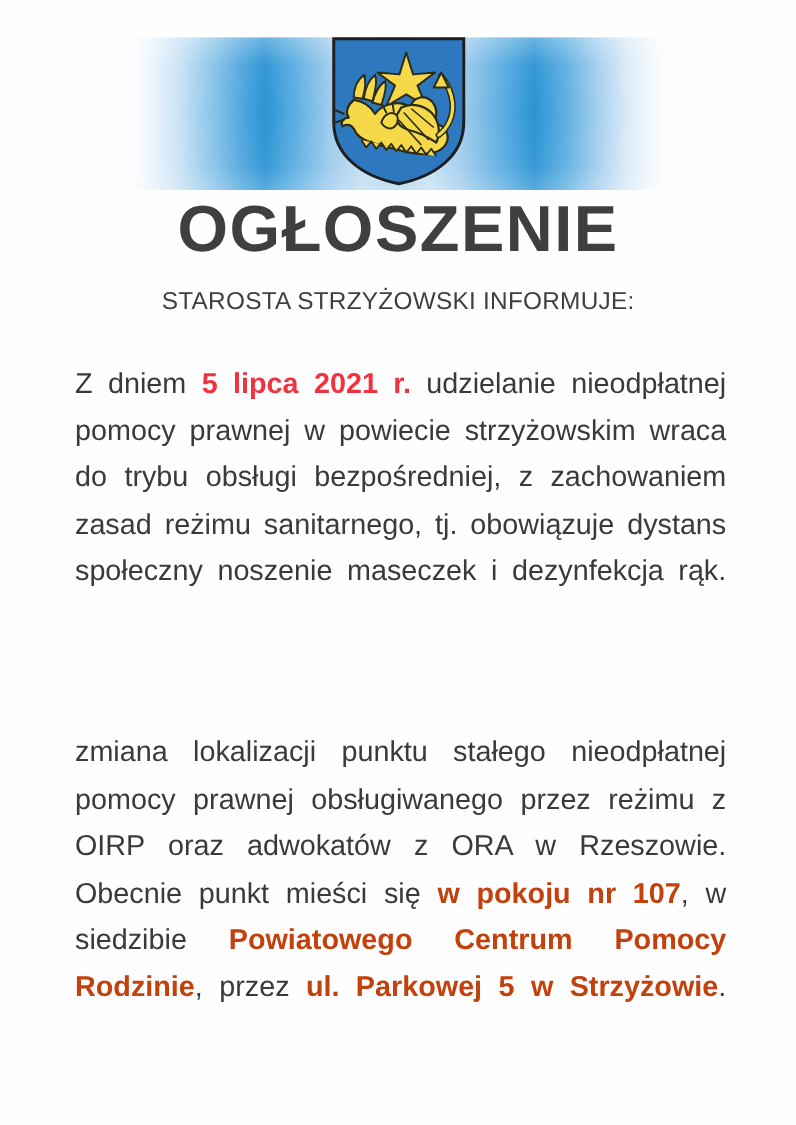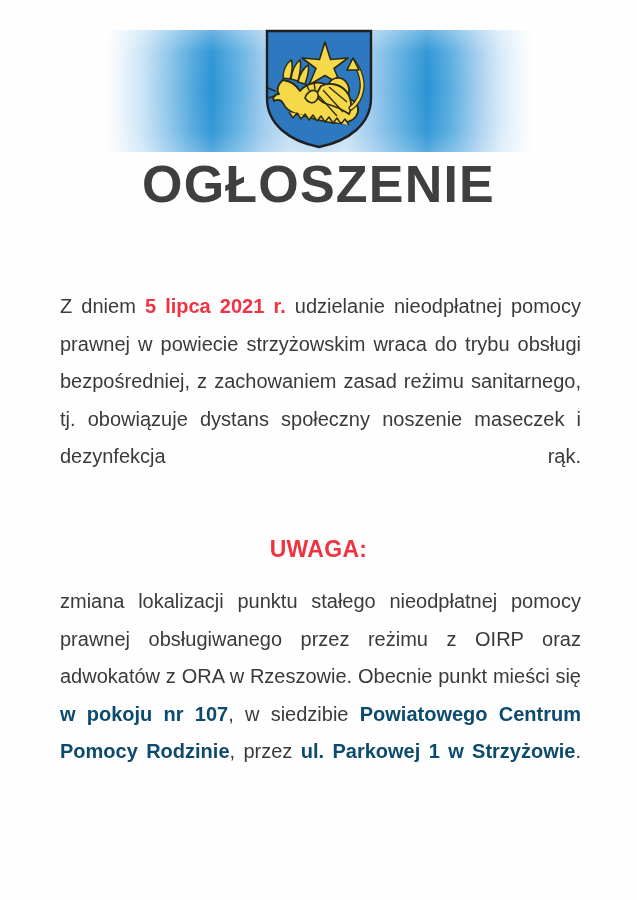--- a/index.html
+++ b/index.html
@@ -108,21 +108,21 @@
     color: #3f3f3f;
     line-height: 1;
   }
 
   
   .body-block {
     position: absolute;
     left: 60px;
     width: 521px;
     color: #3a3a3a;
-    font-size: 20px;
+    font-size: 23px;
     line-height: 37.5px;
     text-align: justify;
     text-justify: inter-word;
   }
   .body-block::after {
     content: "";
     display: inline-block;
     width: 100%;
   }
 
@@ -141,21 +141,21 @@
     line-height: 1;
     letter-spacing: 0.3px;
   }
 
   .hl-red {
     color: #ef3340;
     font-weight: bold;
   }
   .hl-bold {
     font-weight: bold;
-    color: #0c4a6e;
+    color: #c2410c;
   }
 </style>
 </head>
 <body>
 
 <div class="page">
 
   <div class="banner"></div>
   <div class="banner-soft-top"></div>
 
@@ -189,24 +189,24 @@
 
       <path d="M26 84 l4 6 l4 -5 l4 6 l4 -5 l4 6 l4 -5 l4 6 l4 -5 l4 6 l4 -5 l4 6 l4 -5 l4 6 l4 -5 l4 6" fill="#f5d949" stroke="#2b2b16" stroke-width="1.5" stroke-linejoin="round"></path>
 
       <path d="M42 70 C44 64 49 61 53 63 C56 65 56 70 53 73 C50 76 45 75 42 70 Z" fill="#f5d949" stroke="#2b2b16" stroke-width="1.6"></path>
       <path d="M46 62 L43 56 M52 61 L51 55" stroke="#2b2b16" stroke-width="1.5" stroke-linecap="round"></path>
     </svg>
   </div>
 
   <div class="title">OGŁOSZENIE</div>
 
+  <div class="subtitle">STAROSTA STRZYŻOWSKI INFORMUJE:</div>
 
   <div class="body-block" id="para-one">
     <span>Z dniem </span><span class="hl-red">5 lipca 2021 r.</span><span> udzielanie nieodpłatnej pomocy prawnej w powiecie strzyżowskim wraca do trybu obsługi bezpośredniej, z zachowaniem zasad reżimu sanitarnego, tj. obowiązuje dystans społeczny noszenie maseczek i dezynfekcja rąk.</span>
   </div>
 
-  <div class="attention">UWAGA:</div>
 
   <div class="body-block" id="para-two">
-    <span>zmiana lokalizacji punktu stałego nieodpłatnej pomocy prawnej obsługiwanego przez reżimu z OIRP oraz adwokatów z ORA w Rzeszowie. Obecnie punkt mieści się </span><span class="hl-bold">w pokoju nr 107</span><span>, w siedzibie </span><span class="hl-bold">Powiatowego Centrum Pomocy Rodzinie</span><span>, przez </span><span class="hl-bold">ul. Parkowej 1 w Strzyżowie</span><span>.</span>
+    <span>zmiana lokalizacji punktu stałego nieodpłatnej pomocy prawnej obsługiwanego przez reżimu z OIRP oraz adwokatów z ORA w Rzeszowie. Obecnie punkt mieści się </span><span class="hl-bold">w pokoju nr 107</span><span>, w siedzibie </span><span class="hl-bold">Powiatowego Centrum Pomocy Rodzinie</span><span>, przez </span><span class="hl-bold">ul. Parkowej 5 w Strzyżowie</span><span>.</span>
   </div>
 
 </div>
 
 </body></html>

